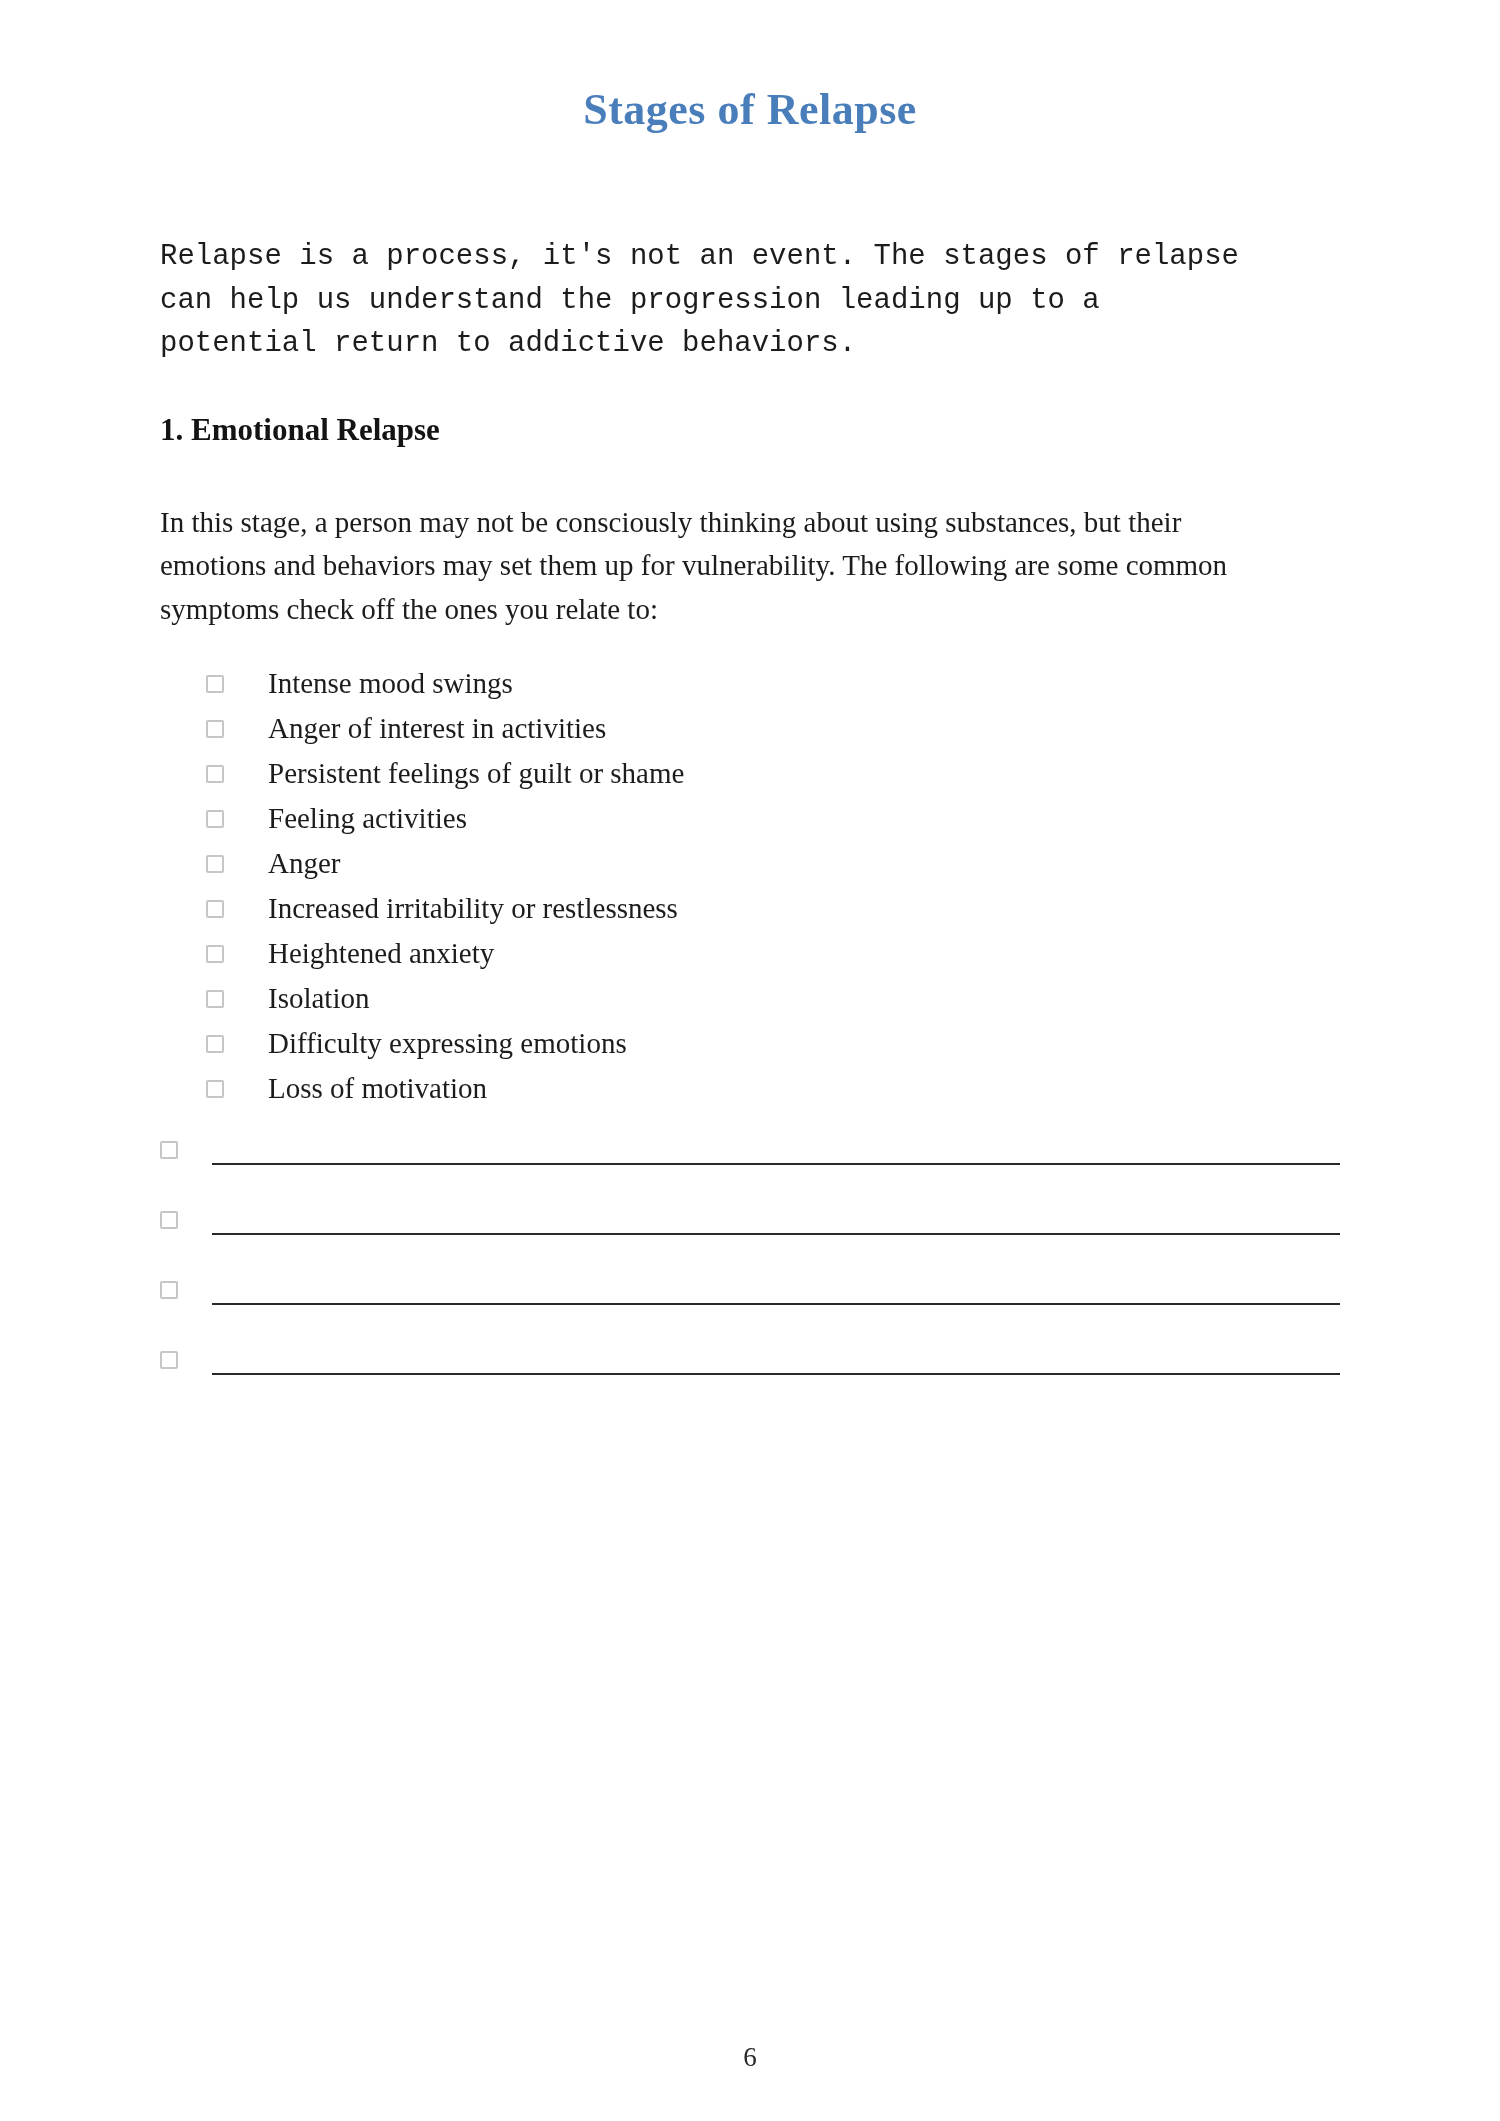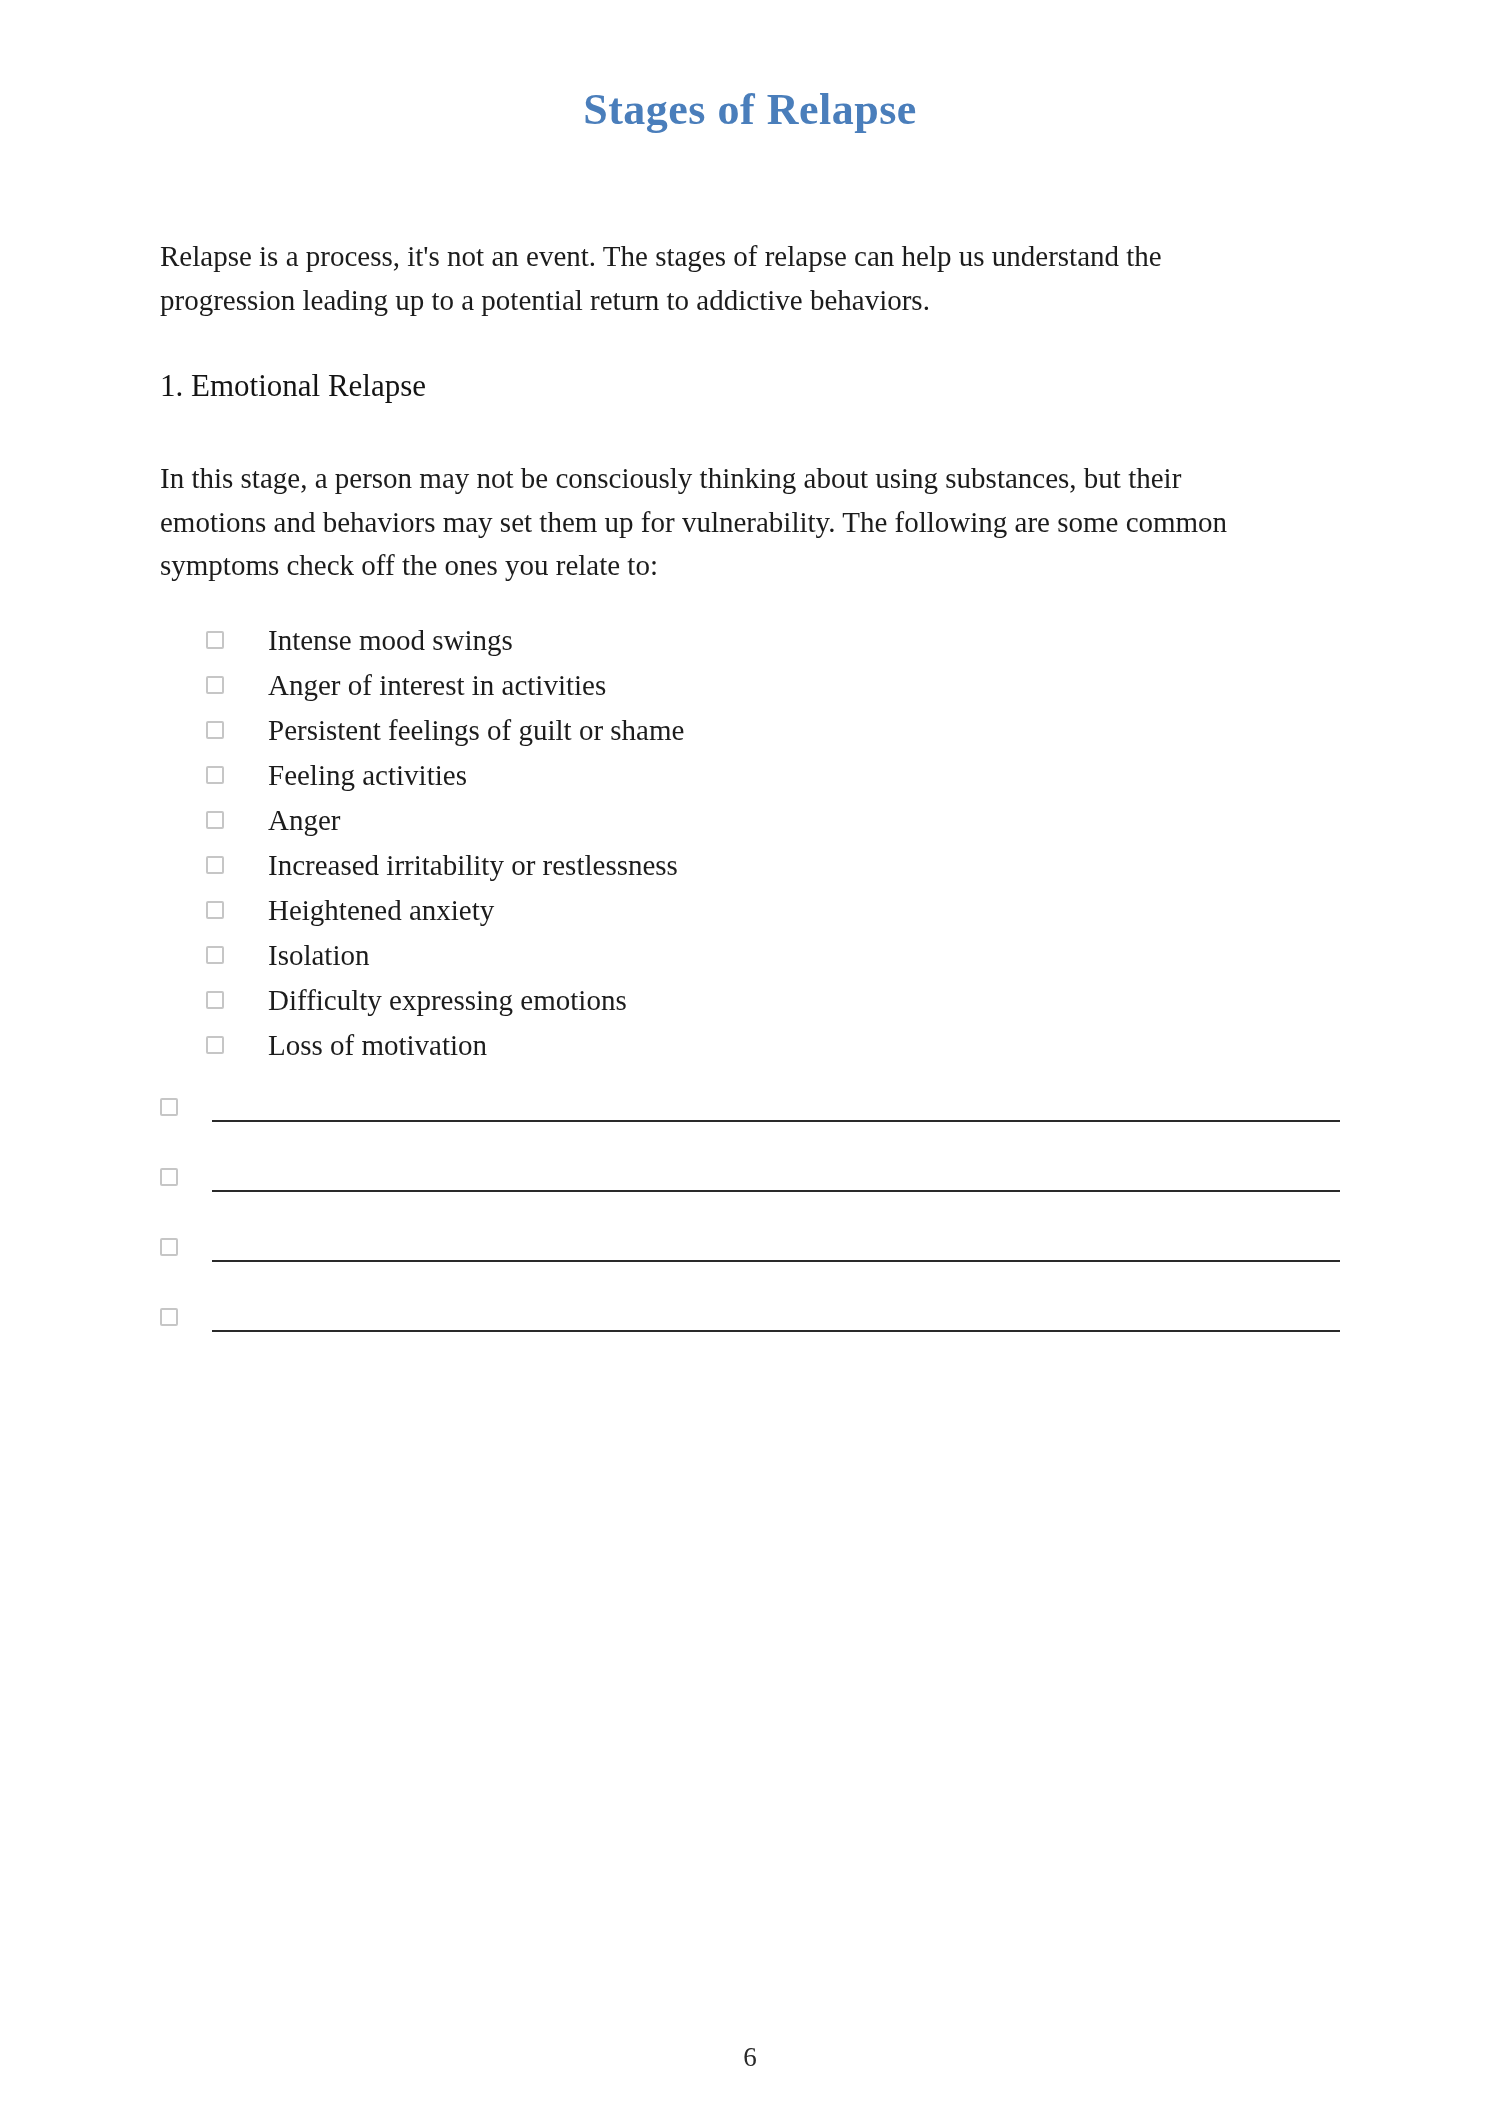--- a/index.html
+++ b/index.html
@@ -30,25 +30,26 @@
   }
   .para {
     margin: 0;
     font-size: 29px;
     line-height: 1.5;
     max-width: 1080px;
     color: #1c1c1c;
   }
   .intro {
     margin-top: 100px;
+    font-family: Liberation Mono, monospace;
   }
   .section-heading {
     margin: 46px 0 0 0;
     font-size: 31px;
-    font-weight: normal;
+    font-weight: bold;
     color: #141414;
   }
   .section-body {
     margin-top: 53px;
   }
   .checklist {
     list-style: none;
     margin: 30px 0 0 0;
     padding: 0 0 0 46px;
   }

